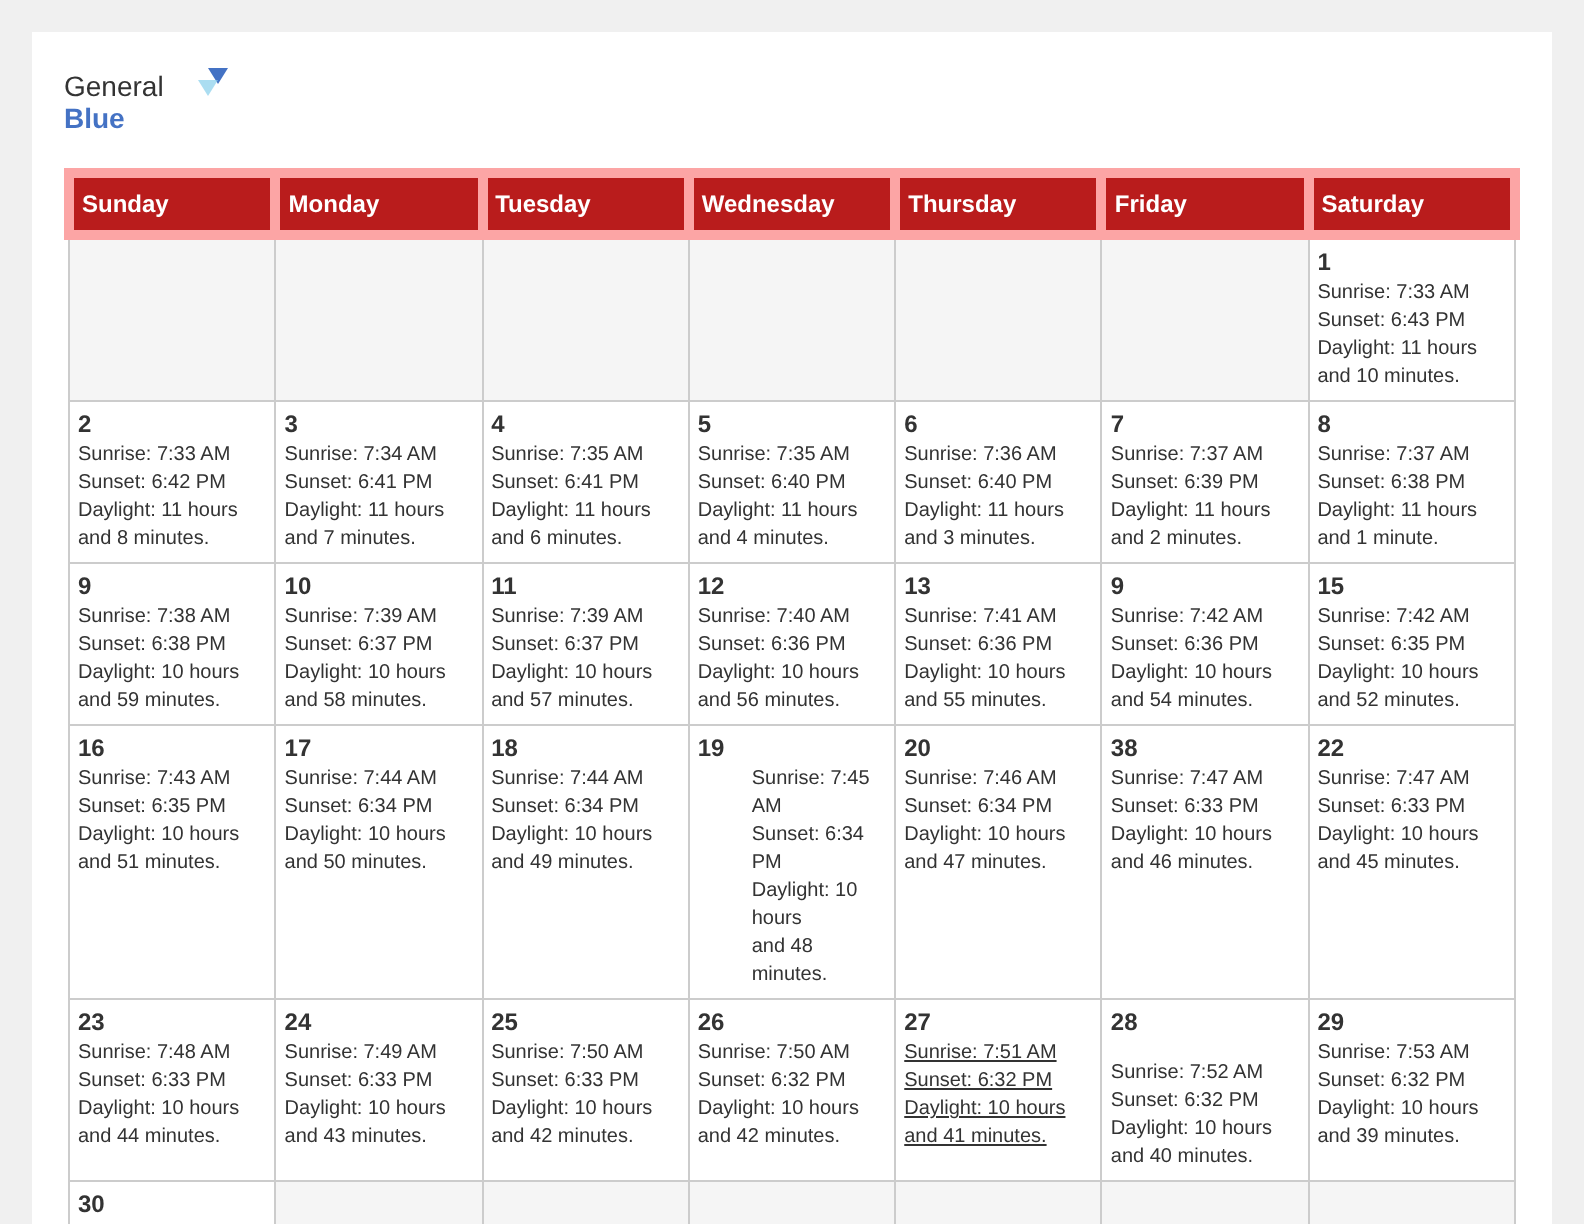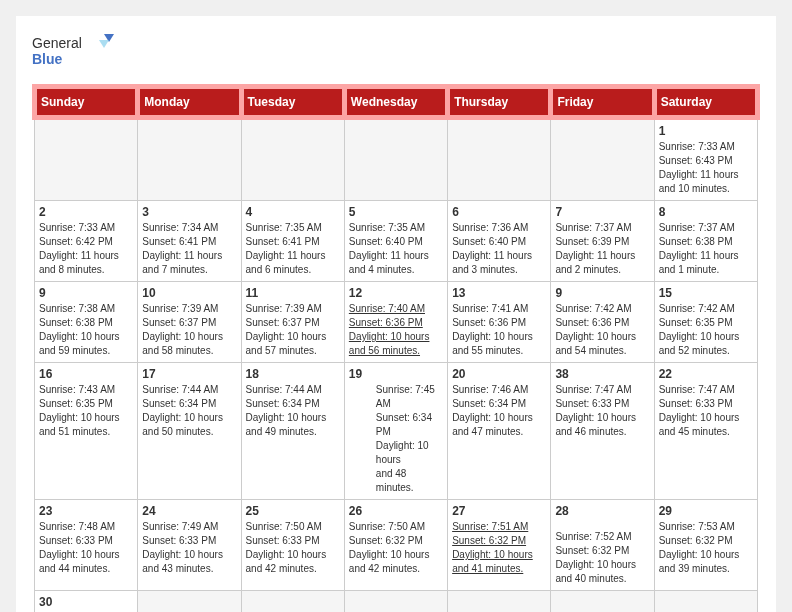--- a/index.html
+++ b/index.html
@@ -194,21 +194,21 @@
           </td>
           <td>
             <div class="day-num">11</div>
             <div class="day-info" style="white-space: pre-line;">Sunrise: 7:39 AM
 Sunset: 6:37 PM
 Daylight: 10 hours
 and 57 minutes.</div>
           </td>
           <td>
             <div class="day-num">12</div>
-            <div class="day-info" style="white-space: pre-line; text-decoration: underline;">Sunrise: 7:40 AM
+            <div class="day-info" style="white-space: pre-line;">Sunrise: 7:40 AM
 Sunset: 6:36 PM
 Daylight: 10 hours
 and 56 minutes.</div>
           </td>
           <td>
             <div class="day-num">13</div>
             <div class="day-info" style="white-space: pre-line;">Sunrise: 7:41 AM
 Sunset: 6:36 PM
 Daylight: 10 hours
 and 55 minutes.</div>

